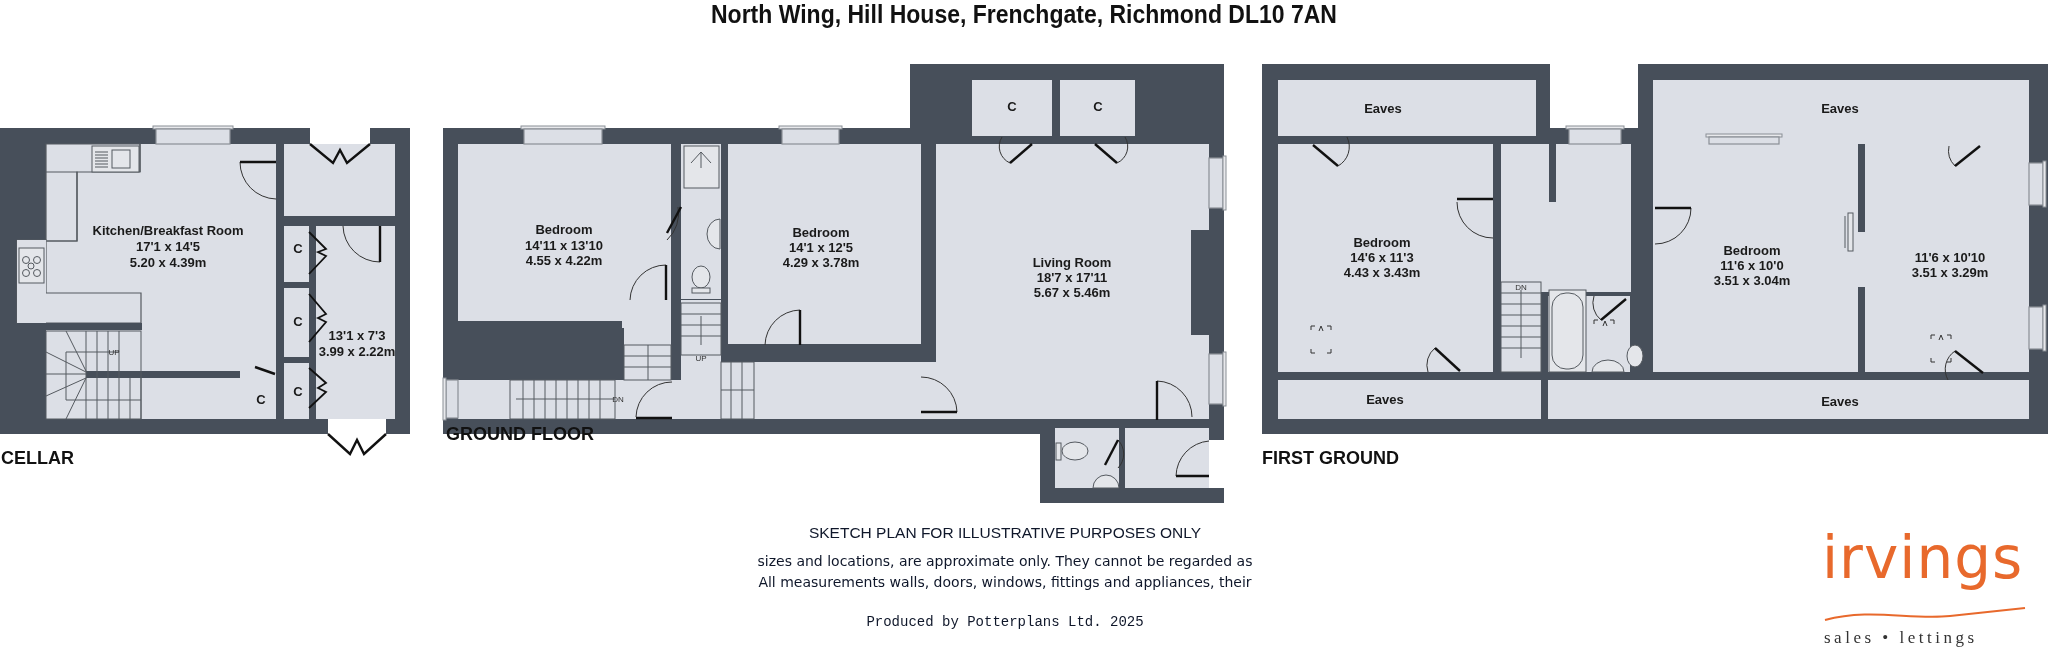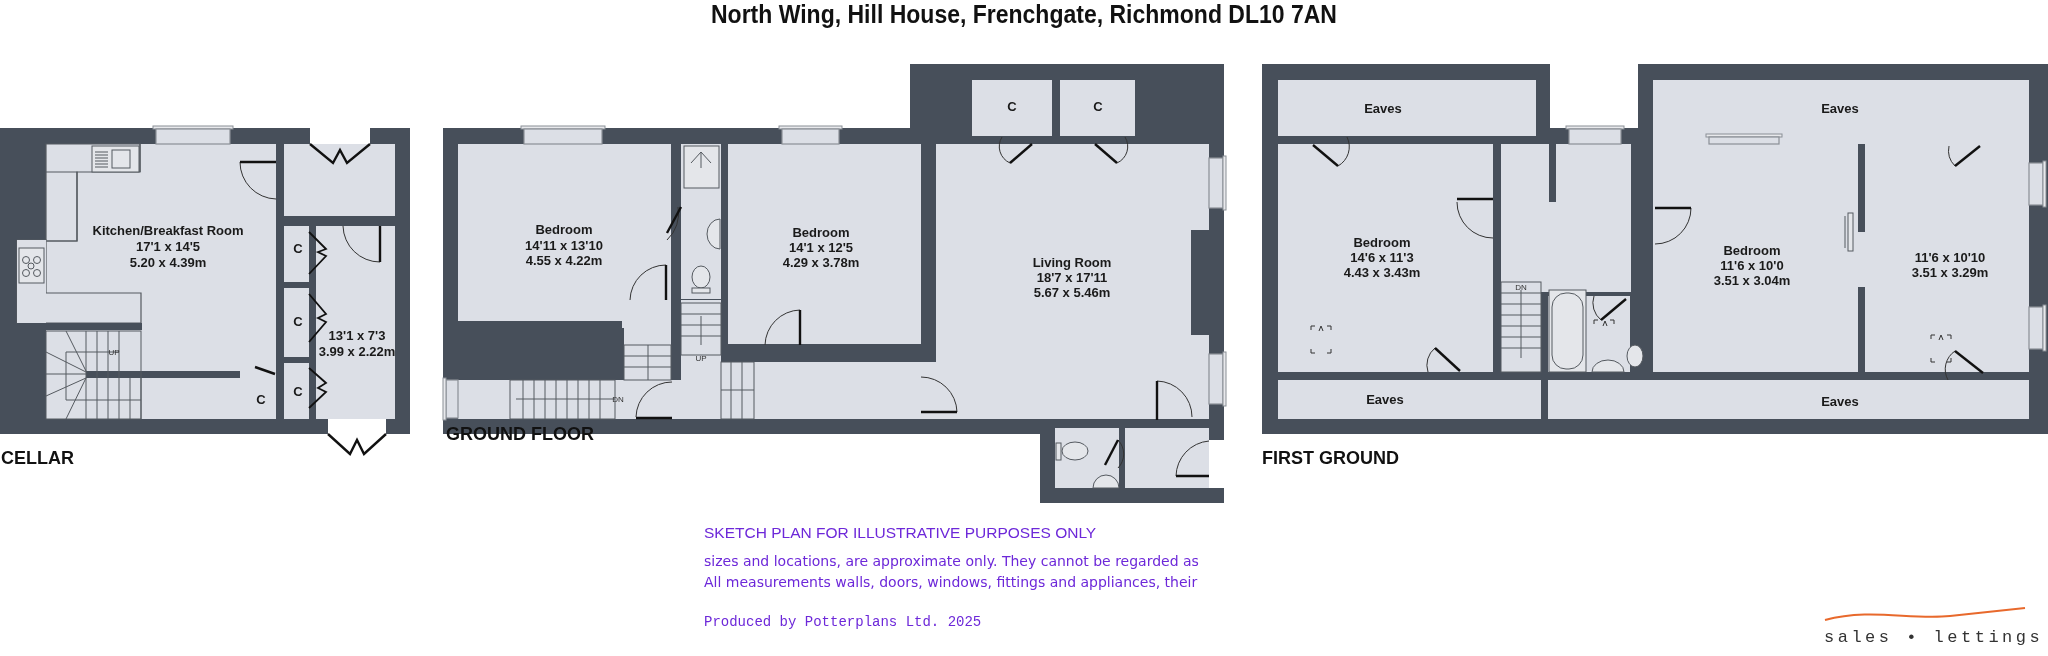--- a/index.html
+++ b/index.html
@@ -14,27 +14,27 @@
   .fix { fill: #e4e6ea; stroke: #555a60; stroke-width: 1; }
   .fixline { stroke: #555a60; stroke-width: 1; fill: none; }
   .unitline { stroke: #555a60; stroke-width: 1.2; fill: none; }
   .stair { stroke: #555a60; stroke-width: 1; fill: none; }
   .dash { stroke: #333; stroke-width: 1; fill: none; }
   .room-text { font-family: "Liberation Sans", sans-serif; font-weight: bold; font-size: 13px; fill: #1a1a1a; text-anchor: middle; }
   .c-text { font-family: "Liberation Sans", sans-serif; font-weight: bold; font-size: 13px; fill: #1a1a1a; text-anchor: middle; }
   .tiny-text { font-family: "Liberation Sans", sans-serif; font-size: 8px; fill: #333; text-anchor: middle; }
   .floor-label { position: absolute; font-family: "Liberation Sans", sans-serif; font-weight: bold; font-size: 18px; color: #111; letter-spacing: 0px; }
   .title { position: absolute; left: 0; width: 2048px; top: 0px; text-align: center; font-family: "Liberation Sans", sans-serif; font-weight: bold; font-size: 25px; color: #111; transform: scaleX(0.92); transform-origin: 1024px 0; }
-  .disclaimer { position: absolute; left: 704px; width: 640px; color: #6d28d9; }
+  .disclaimer { position: absolute; left: 685px; width: 640px; text-align: center; color: #0f172a; }
   .disc-head { top: 524px; font-family: "Liberation Sans", sans-serif; font-size: 15.5px; }
   .disc-body { top: 551px; font-family: "DejaVu Sans", sans-serif; font-size: 14px; line-height: 21px; }
   .disc-produced { top: 614px; font-family: Liberation Mono, monospace; font-size: 14px; }
   .logo { position: absolute; left: 1820px; top: 528px; width: 210px; height: 128px; }
   .logo-word { position: absolute; left: 2px; top: -4px; font-family: "DejaVu Sans", sans-serif; font-size: 58px; color: #e8692c; letter-spacing: 1px; }
-  .logo-sub { position: absolute; left: 4px; top: 100px; font-family: Liberation Mono, monospace; font-size: 17px; color: #333; letter-spacing: 3.5px; white-space: nowrap; }
+  .logo-sub { position: absolute; left: 4px; top: 100px; font-family: Liberation Serif, serif; font-size: 17px; color: #333; letter-spacing: 3.5px; white-space: nowrap; }
   .logo-wave { position: absolute; left: 0; top: 78px; }
 </style>
 </head>
 <body>
 
 <div class="title">North Wing, Hill House, Frenchgate, Richmond DL10 7AN</div>
 
 <svg id="plan" width="2048" height="656" viewBox="0 0 2048 656">
 
   <g>
@@ -342,17 +342,18 @@
 <div class="floor-label" style="left:1262px; top:448px;">FIRST GROUND</div>
 
 <div class="disclaimer disc-head">SKETCH PLAN FOR ILLUSTRATIVE PURPOSES ONLY</div>
 <div class="disclaimer disc-body">
   <div>sizes and locations, are approximate only. They cannot be regarded as</div>
   <div>All measurements walls, doors, windows, fittings and appliances, their</div>
 </div>
 <div class="disclaimer disc-produced">Produced by Potterplans Ltd. 2025</div>
 
 <div class="logo">
+  <div class="logo-word">irvings</div>
   <svg class="logo-wave" width="210" height="20">
     <path d="M5,14 C50,2 90,14 130,10 C160,7 185,4 205,2" stroke="#e8692c" stroke-width="2" fill="none"></path>
   </svg>
   <div class="logo-sub">sales • lettings</div>
 </div>
 
 </body></html>

